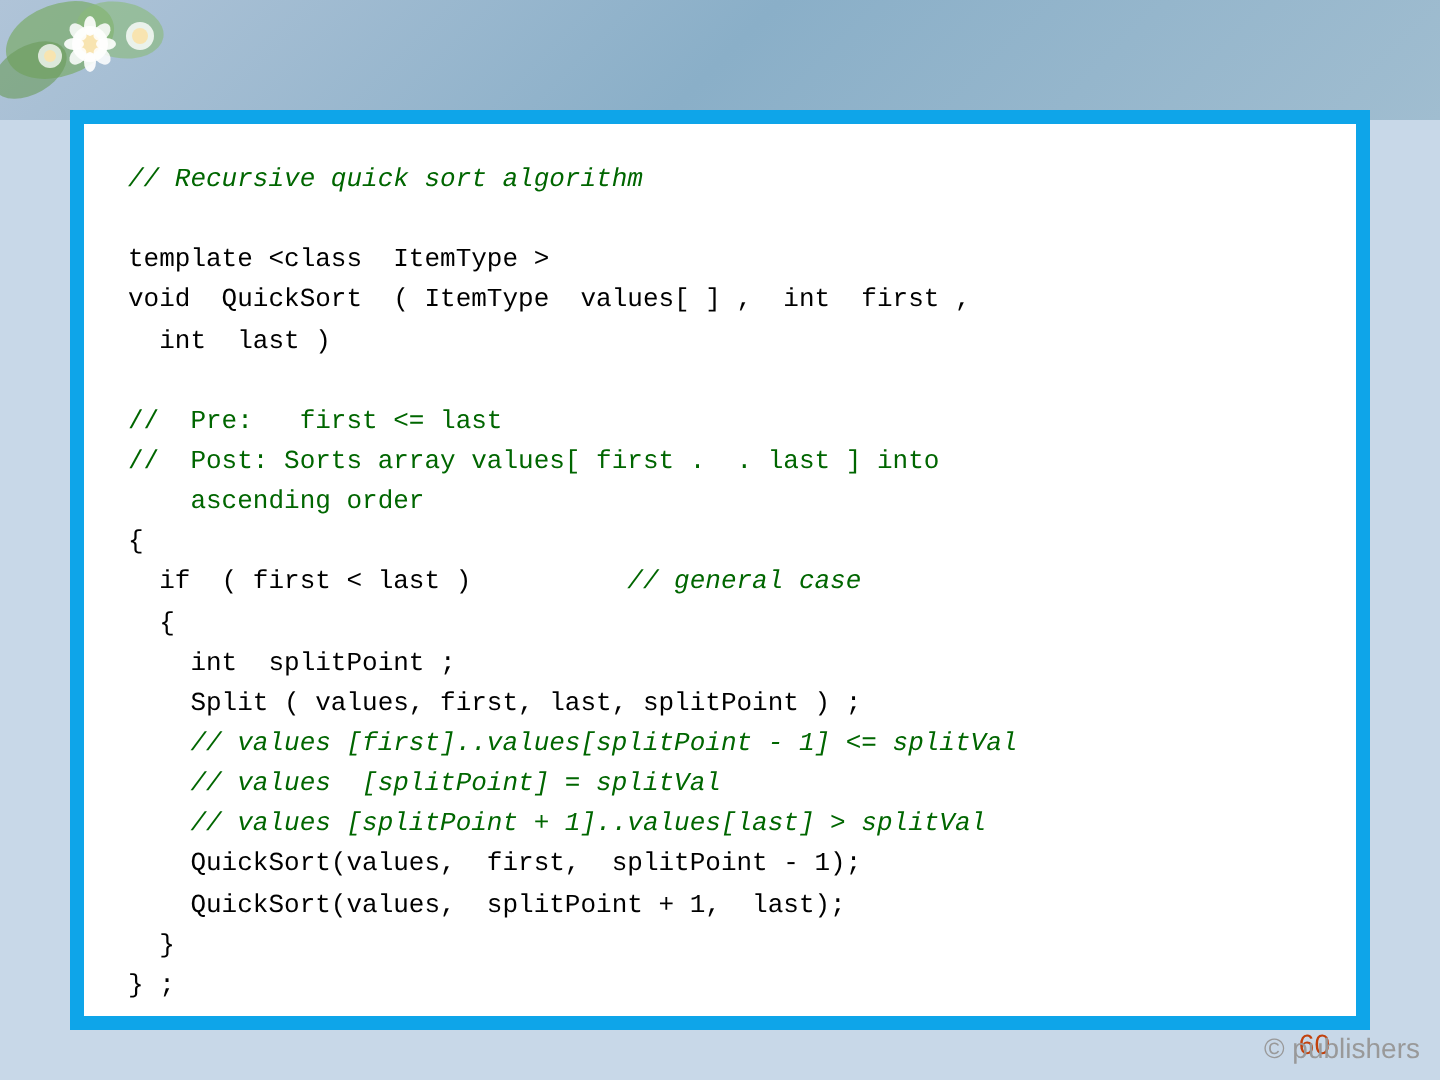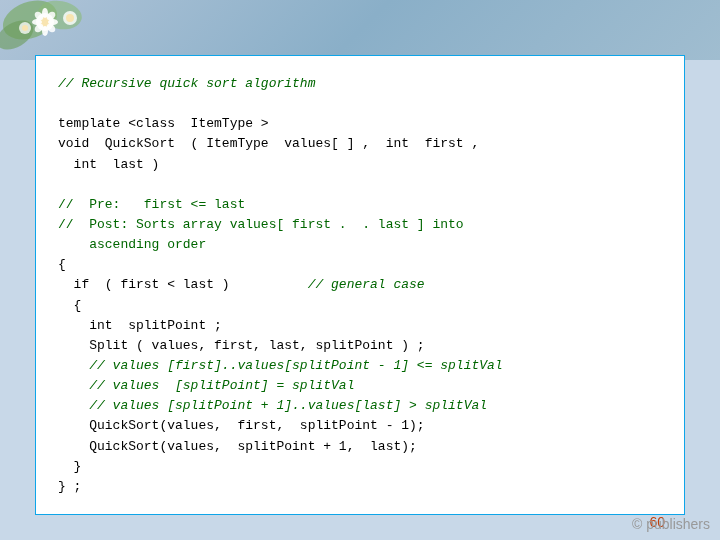--- a/index.html
+++ b/index.html
@@ -32,21 +32,21 @@
       z-index: 1;
     }
 
     .slide-container {
       position: absolute;
       top: 55px;
       left: 35px;
       right: 35px;
       bottom: 25px;
       background: white;
-      border: 1px solid #0ea5e9;
+      border: 7px solid #0ea5e9;
       z-index: 2;
       padding: 18px 34px 18px 22px;
     }
 
     .code-block {
       font-family: 'Courier New', Courier, monospace;
       font-size: 13px;
       line-height: 1.55;
       color: #000;
       white-space: pre;

